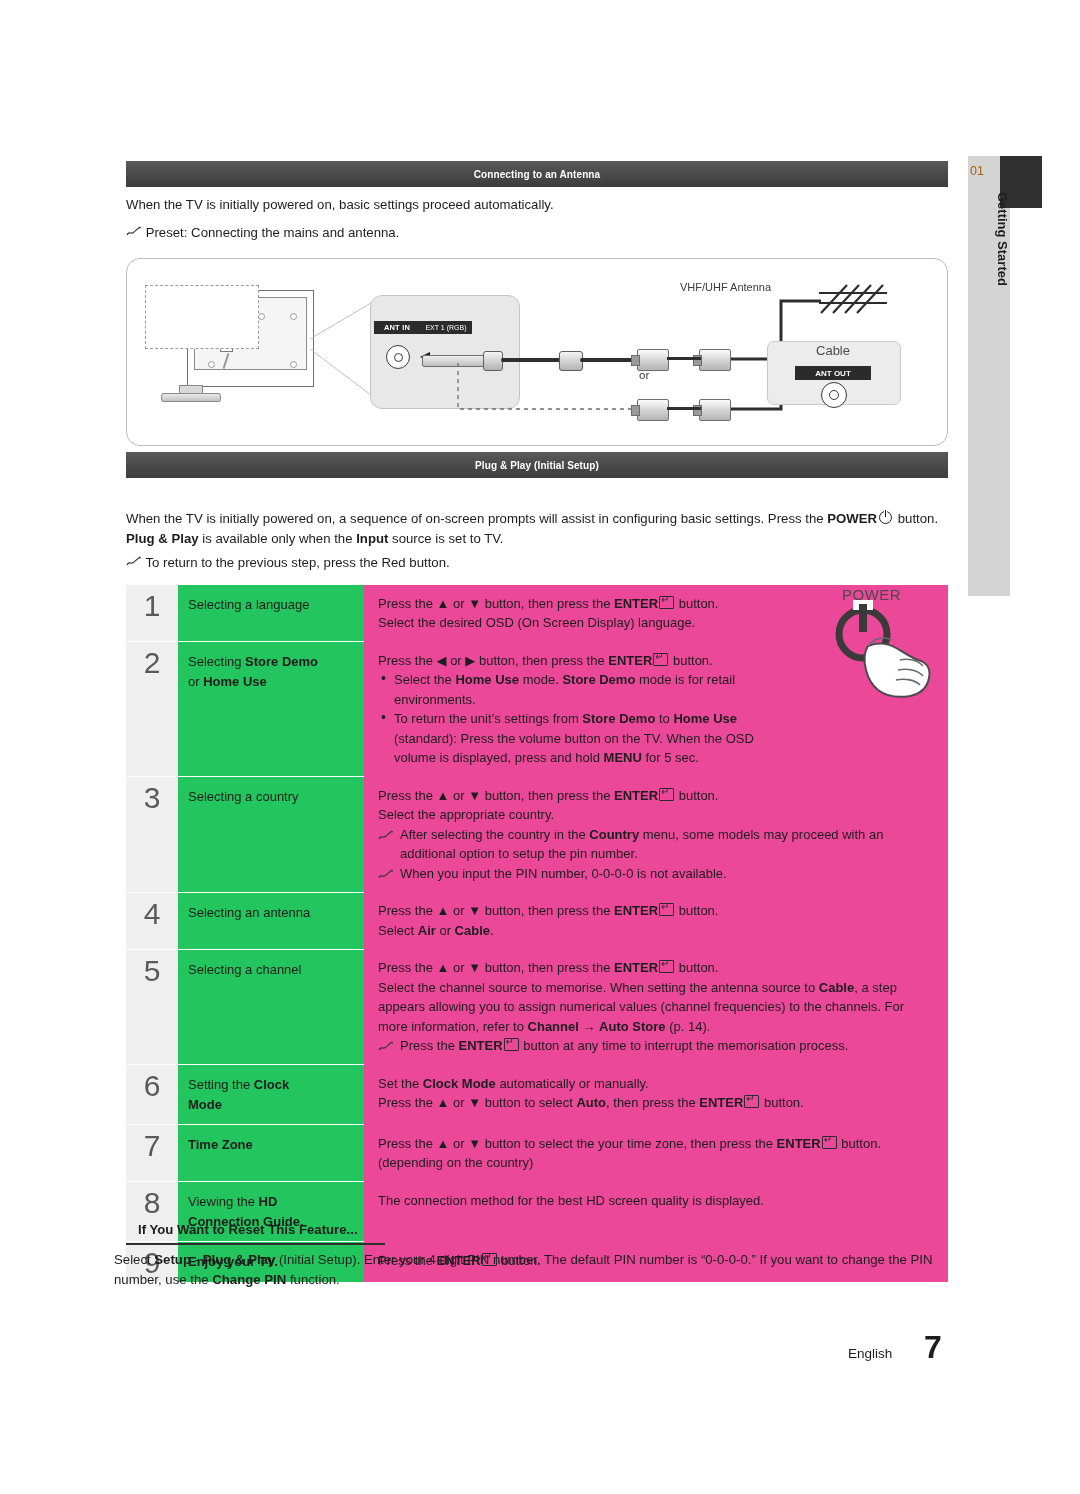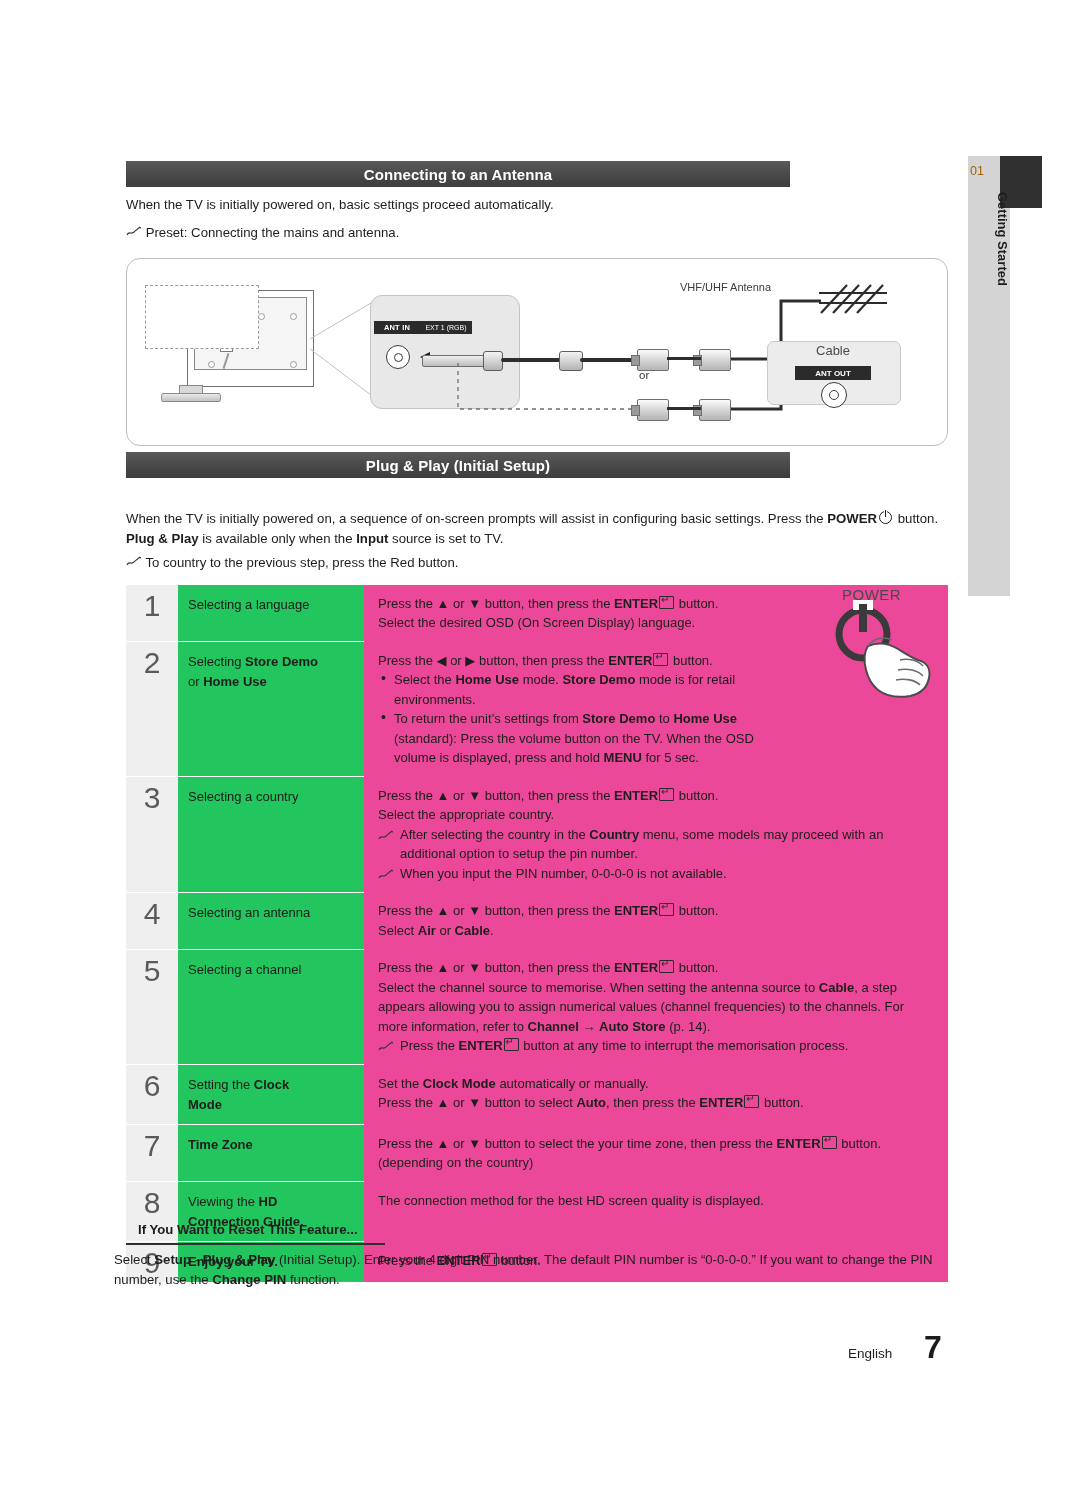--- a/index.html
+++ b/index.html
@@ -21,25 +21,25 @@
     width: 1080px;
     height: 1494px;
     overflow: hidden;
   }
 
   
   .section-bar {
     position: absolute;
     height: 26px;
     left: 126px;
-    width: 664px;
+    width: 822px;
     background: linear-gradient(to bottom, #5a5a5a 0%, #4a4a4a 50%, #3d3d3d 100%);
     color: #ffffff;
     font-weight: bold;
-    font-size: 15px;
+    font-size: 10px;
     display: flex;
     align-items: center;
     justify-content: center;
     letter-spacing: 0.1px;
   }
 
   
   .txt {
     position: absolute;
     font-size: 13.2px;
@@ -549,21 +549,21 @@
     <span>When the TV is initially powered on, a sequence of on-screen prompts will assist in configuring basic settings. Press the </span><span class="b">POWER</span><span class="pwr-glyph"></span><span> button. </span><span class="b">Plug &amp; Play</span><span> is available only when the </span><span class="b">Input</span><span> source is set to TV.</span>
   </div>
 
   <div class="txt" style="left:126px; top:553px; width:822px;">
     <span class="note-icon">
       <svg width="16" height="12" viewBox="0 0 16 12">
         <path d="M1 9 C3 4, 6 10, 9 5 L14 1" stroke="#333" stroke-width="1.1" fill="none"></path>
         <path d="M13 1 L15 1 L14.2 3 Z" fill="#333"></path>
       </svg>
     </span>
-    <span>To country to the previous step, press the Red button.</span>
+    <span>To return to the previous step, press the Red button.</span>
   </div>
 
   <table class="tbl" id="steps-table">
       <tbody>
         <tr>
           <td class="num-cell">1</td>
           <td class="lbl-cell"><span>Selecting a language</span></td>
           <td class="desc-cell">
             <p class=""><span>Press the ▲ or ▼ button, then press the </span><span class="b">ENTER</span><span class="enterkey"></span><span> button.</span></p>
             <p class=""><span>Select the desired OSD (On Screen Display) language.</span></p>

